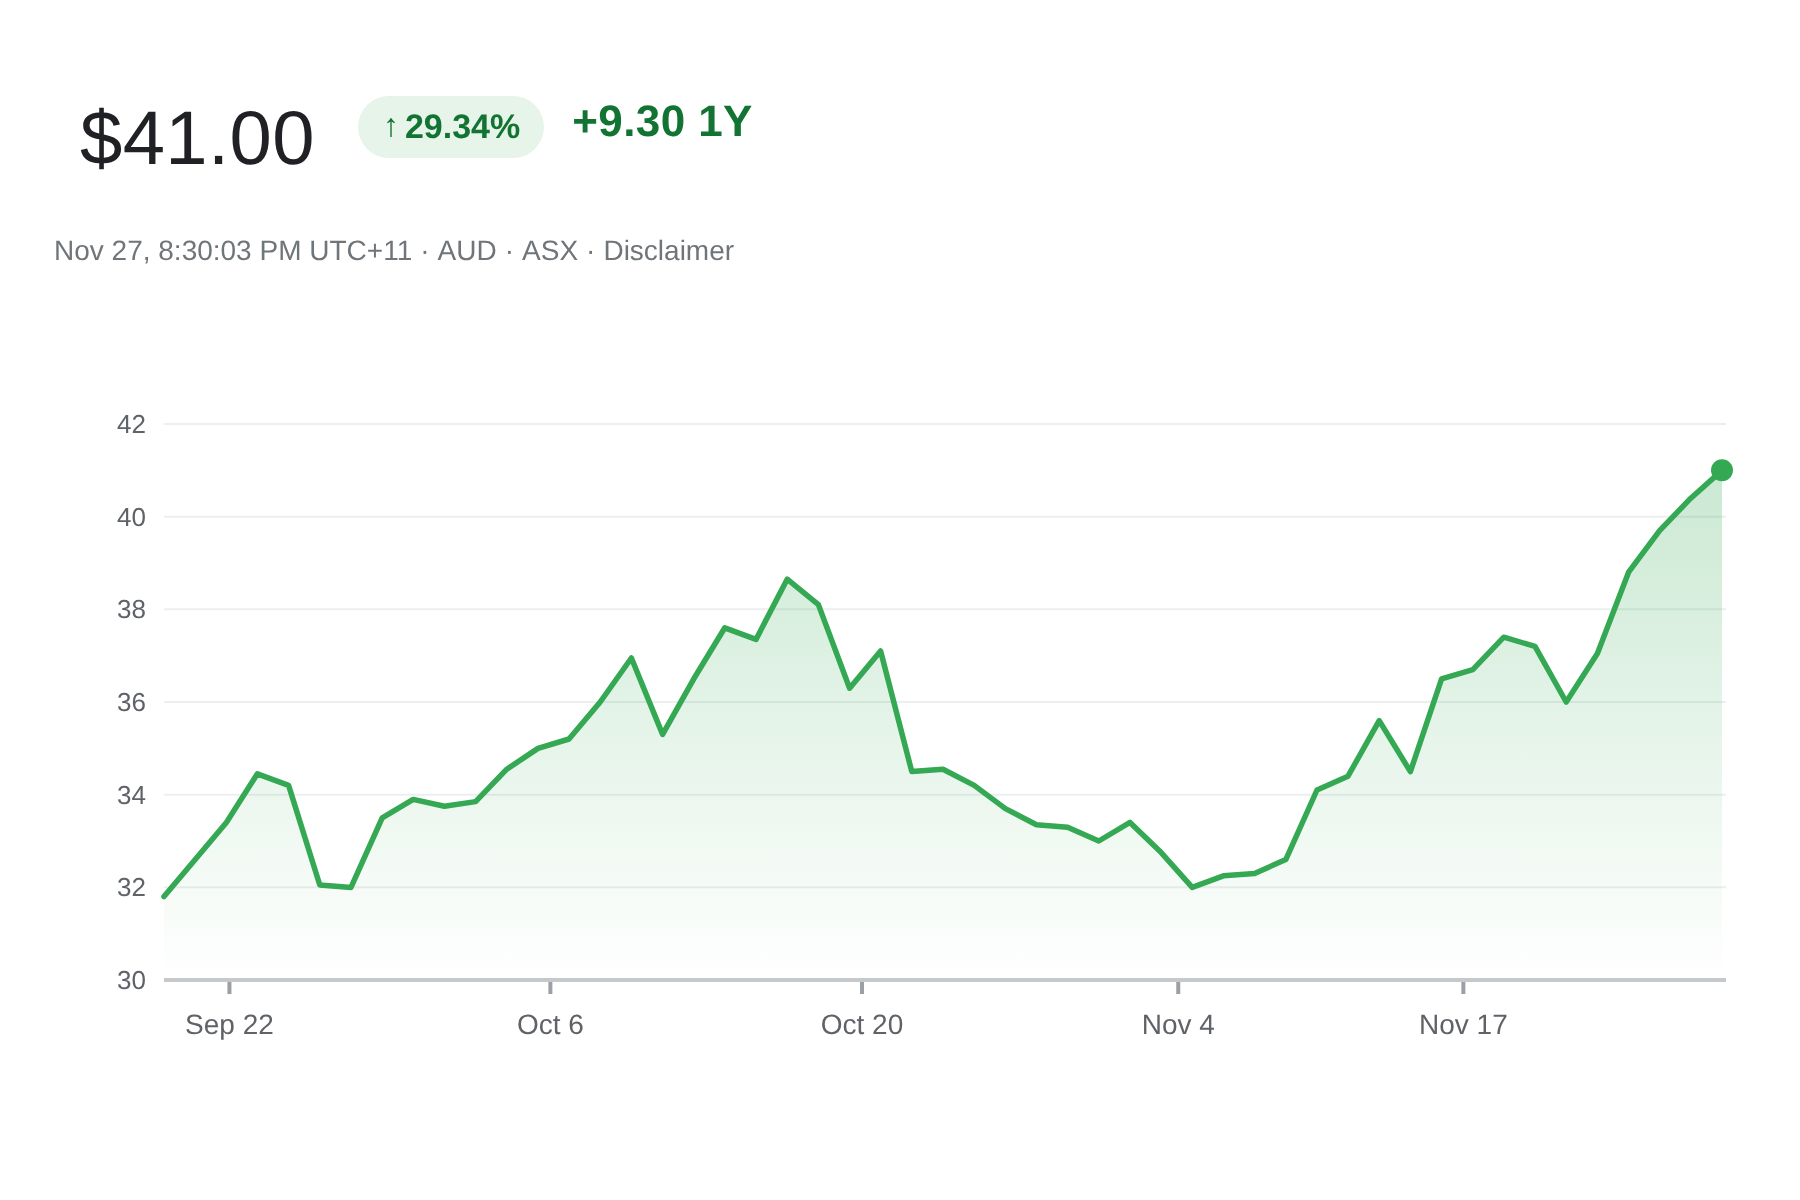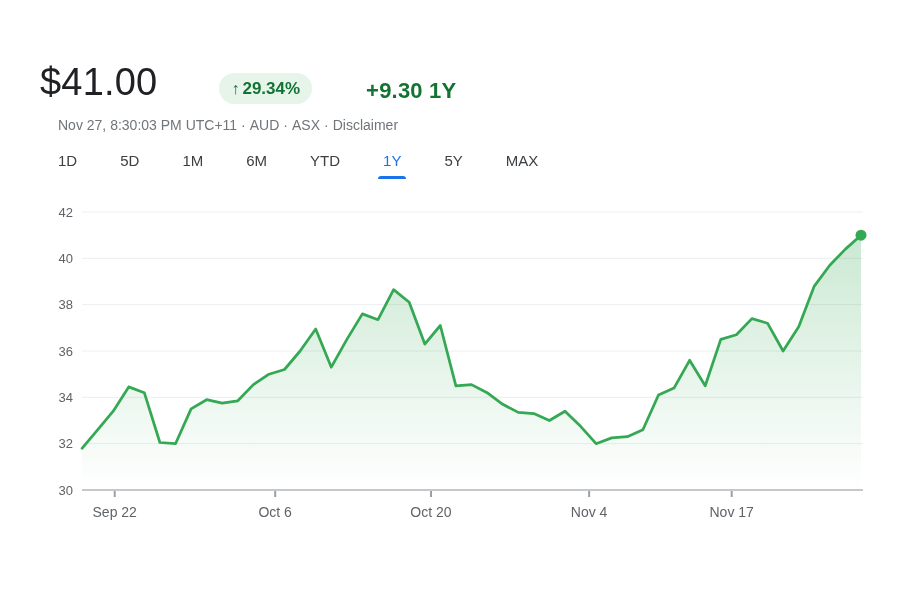--- a/index.html
+++ b/index.html
@@ -1,26 +1,26 @@
 <!DOCTYPE html>
 <html><head>
 <meta charset="utf-8">
 <style>
   html,body { margin:0; padding:0; background:#ffffff; }
   body { width:900px; height:600px; font-family:"Liberation Sans", sans-serif; -webkit-font-smoothing:antialiased; }
   .stage { position:relative; width:900px; height:600px; overflow:hidden; background:#ffffff; }
 
-  .header-row { position:absolute; left:40px; top:60px; display:flex; align-items:flex-end;gap:40px; }
+  .header-row { position:absolute; left:40px; top:48px; display:flex; align-items:flex-start; }
   .price { font-size:38px; line-height:44px; color:#202124; letter-spacing:.2px; }
   .badge { margin-left:22px; background:#e6f4ea; color:#137333; border-radius:16px; height:31px;
            display:flex; align-items:center; padding:0 12px; font-size:17px; font-weight:700; }
   .badge .arrow { margin-right:3px; font-size:16px; }
   .abs-change { margin-left:14px; color:#137333; font-size:22px; font-weight:700; letter-spacing:.2px; }
 
-  .subtitle { position:absolute; left:58px; top:117px; font-size:14px; color:#70757a; }
+  .subtitle { position:absolute; left:27px; top:117px; font-size:14px; color:#70757a; }
   .subtitle .sep { margin:0 4px; }
   .subtitle .disclaimer { cursor:pointer; }
 
   .tabs { position:absolute; left:58px; top:146px; display:flex; gap:43px; }
   .tab { position:relative; font-size:15px; font-weight:500; color:#3c4043; padding:6px 0 10px; cursor:pointer; white-space:nowrap; }
   .tab.active { color:#1a73e8; }
   .tab.active::after { content:""; position:absolute; left:-5px; right:-5px; bottom:0; height:3px;
                        background:#1a73e8; border-radius:3px 3px 0 0; }
 
   svg.chart { position:absolute; left:0; top:0; display:block; }
@@ -36,30 +36,20 @@
       <span class="arrow">↑</span>
       <span>29.34%</span>
     </span>
     <span class="abs-change">+9.30 1Y</span>
   </div>
 
   <div class="subtitle">
     <span>Nov 27, 8:30:03 PM UTC+11</span><span class="sep">·</span><span>AUD</span><span class="sep">·</span><span>ASX</span><span class="sep">·</span><span class="disclaimer">Disclaimer</span>
   </div>
 
-  <div class="tabs">
-    <div class="tab">1D</div>
-    <div class="tab">5D</div>
-    <div class="tab">1M</div>
-    <div class="tab">6M</div>
-    <div class="tab">YTD</div>
-    <div class="tab active">1Y</div>
-    <div class="tab">5Y</div>
-    <div class="tab">MAX</div>
-  </div>
 
   <svg class="chart" width="900" height="600" viewBox="0 0 900 600" aria-label="price chart">
       <defs>
         <linearGradient id="areaGrad" x1="0" y1="0" x2="0" y2="1">
           <stop offset="0" stop-color="rgba(52,168,83,0.26)"></stop>
           <stop offset="1" stop-color="rgba(52,168,83,0)"></stop>
         </linearGradient>
       </defs>
       <text x="73" y="494.5" text-anchor="end" font-size="13" fill="#5f6368" font-family="Liberation Sans, sans-serif">30</text>
       <line x1="82" y1="443.6666666666667" x2="863" y2="443.6666666666667" stroke="#eceeef" stroke-width="1"></line>

